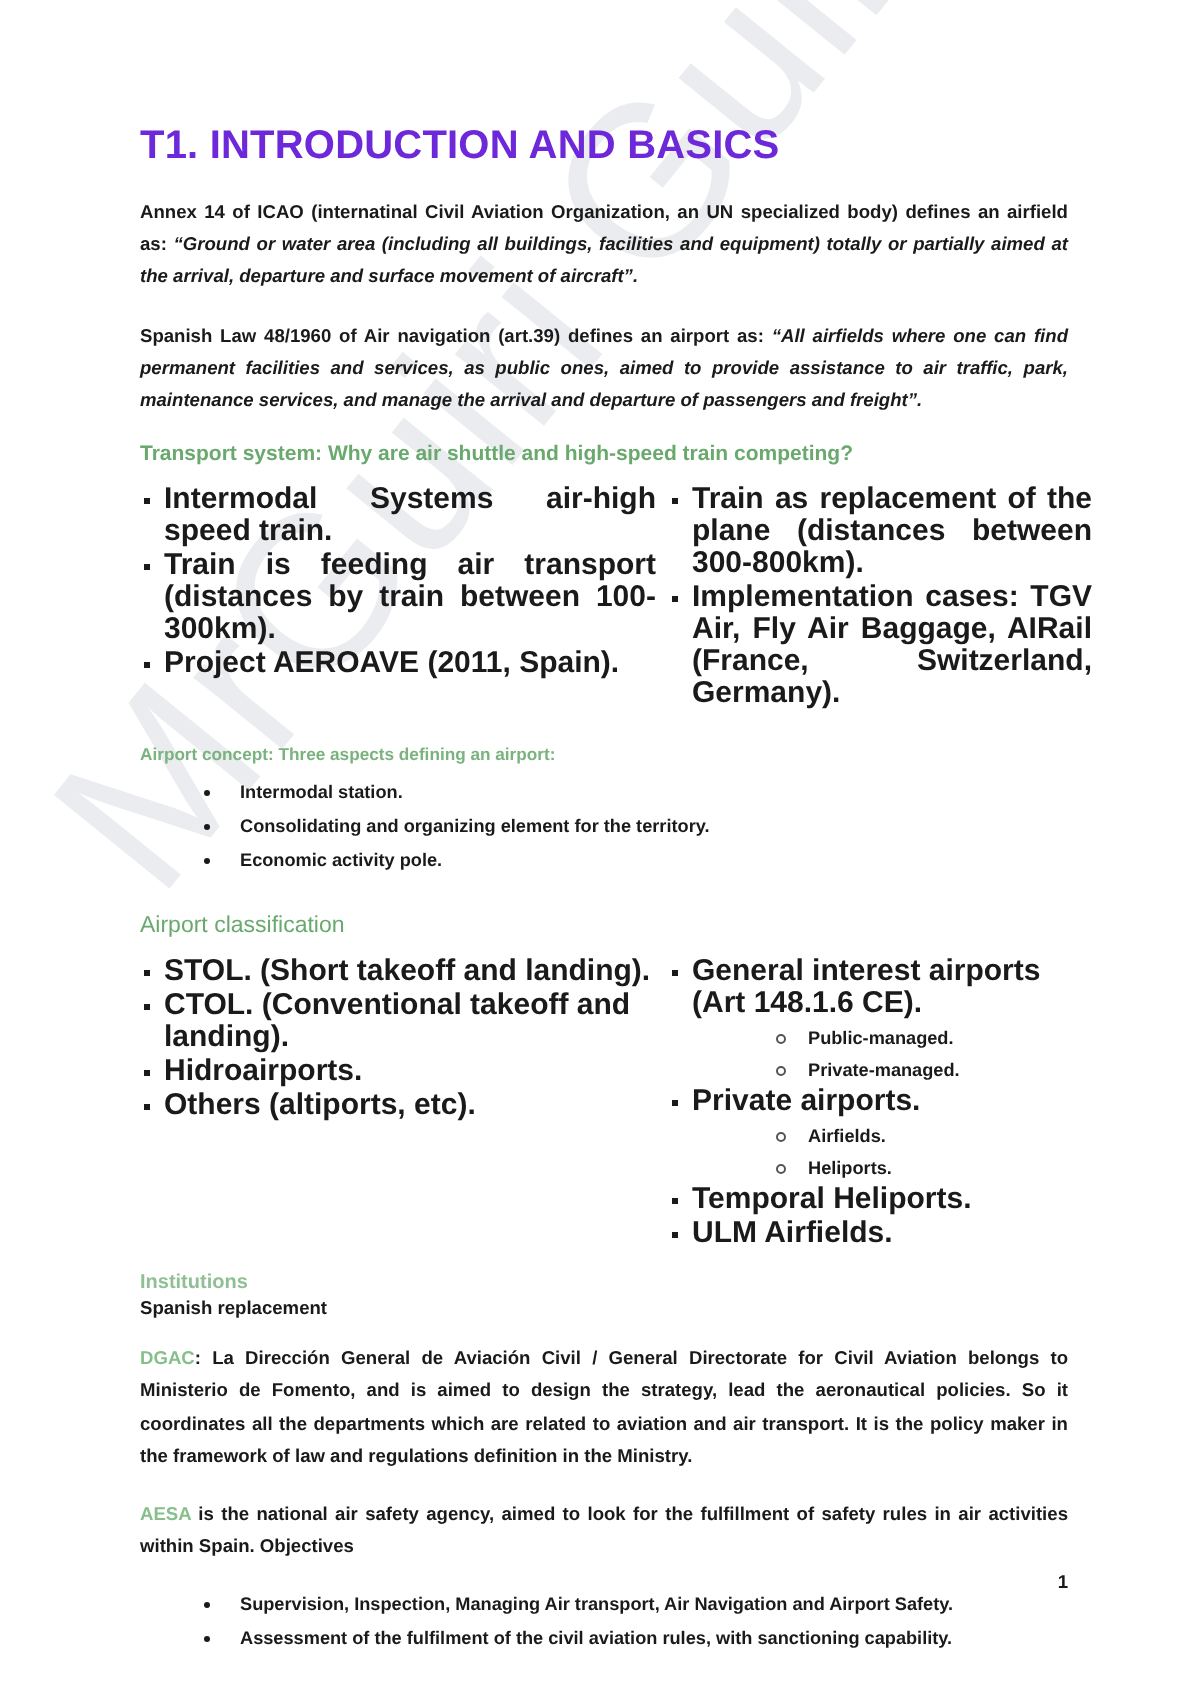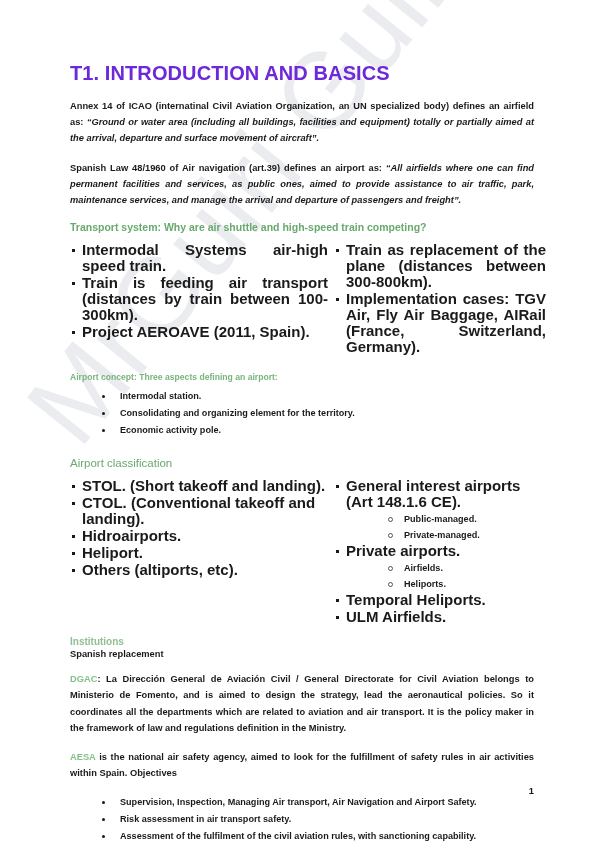--- a/index.html
+++ b/index.html
@@ -246,21 +246,20 @@
     <h2 class="h-section">Airport classification</h2>
 
     <div class="cols">
       <div class="col-left">
         <ul class="lvl1">
           <li>STOL. (Short takeoff and landing).</li>
           <li>CTOL. (Conventional takeoff and landing).</li>
         </ul>
         <ul class="lvl1">
           <li>Hidroairports.</li>
-          <li>Heliport.</li>
           <li>Others (altiports, etc).</li>
         </ul>
       </div>
       <div class="col-right">
         <ul class="lvl1">
           <li>General interest airports (Art 148.1.6 CE).</li>
         </ul>
         <ul class="lvl2">
           <li>Public-managed.</li>
           <li>Private-managed.</li>
@@ -285,21 +284,20 @@
     <p class="para">
       <span class="acronym">DGAC</span><span>: La Dirección General de Aviación Civil / General Directorate for Civil Aviation belongs to Ministerio de Fomento, and is aimed to design the strategy, lead the aeronautical policies. So it coordinates all the departments which are related to aviation and air transport. It is the policy maker in the framework of law and regulations definition in the Ministry.</span>
     </p>
 
     <p class="para">
       <span class="acronym">AESA</span><span> is the national air safety agency, aimed to look for the fulfillment of safety rules in air activities within Spain.  Objectives</span>
     </p>
 
     <ul class="dots">
       <li>Supervision, Inspection, Managing Air transport, Air Navigation and Airport Safety.</li>
-      <li>Risk assessment in air transport safety.</li>
       <li>Assessment of the fulfilment of the civil aviation rules, with sanctioning capability.</li>
     </ul>
 
   </div>
 
   <div class="page-number">1</div>
 
 </div>
 
 </body></html>

